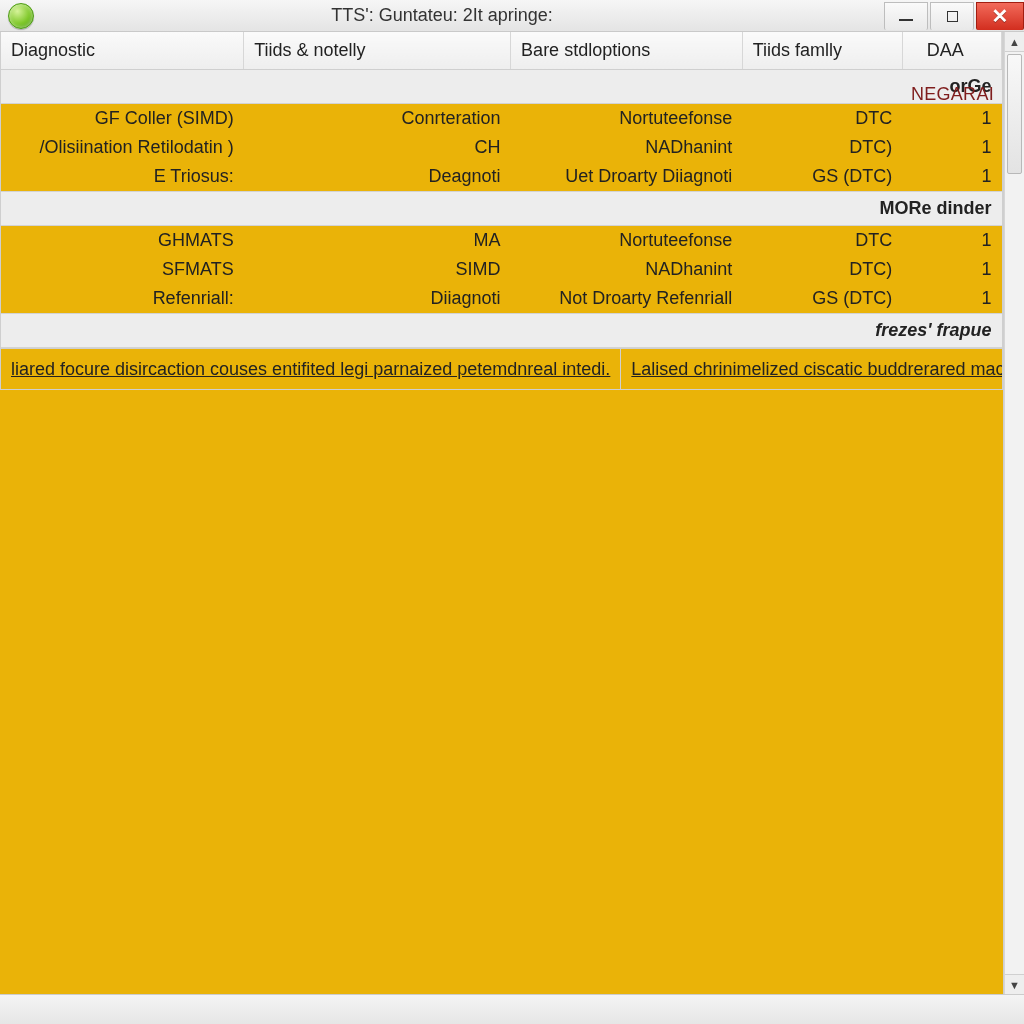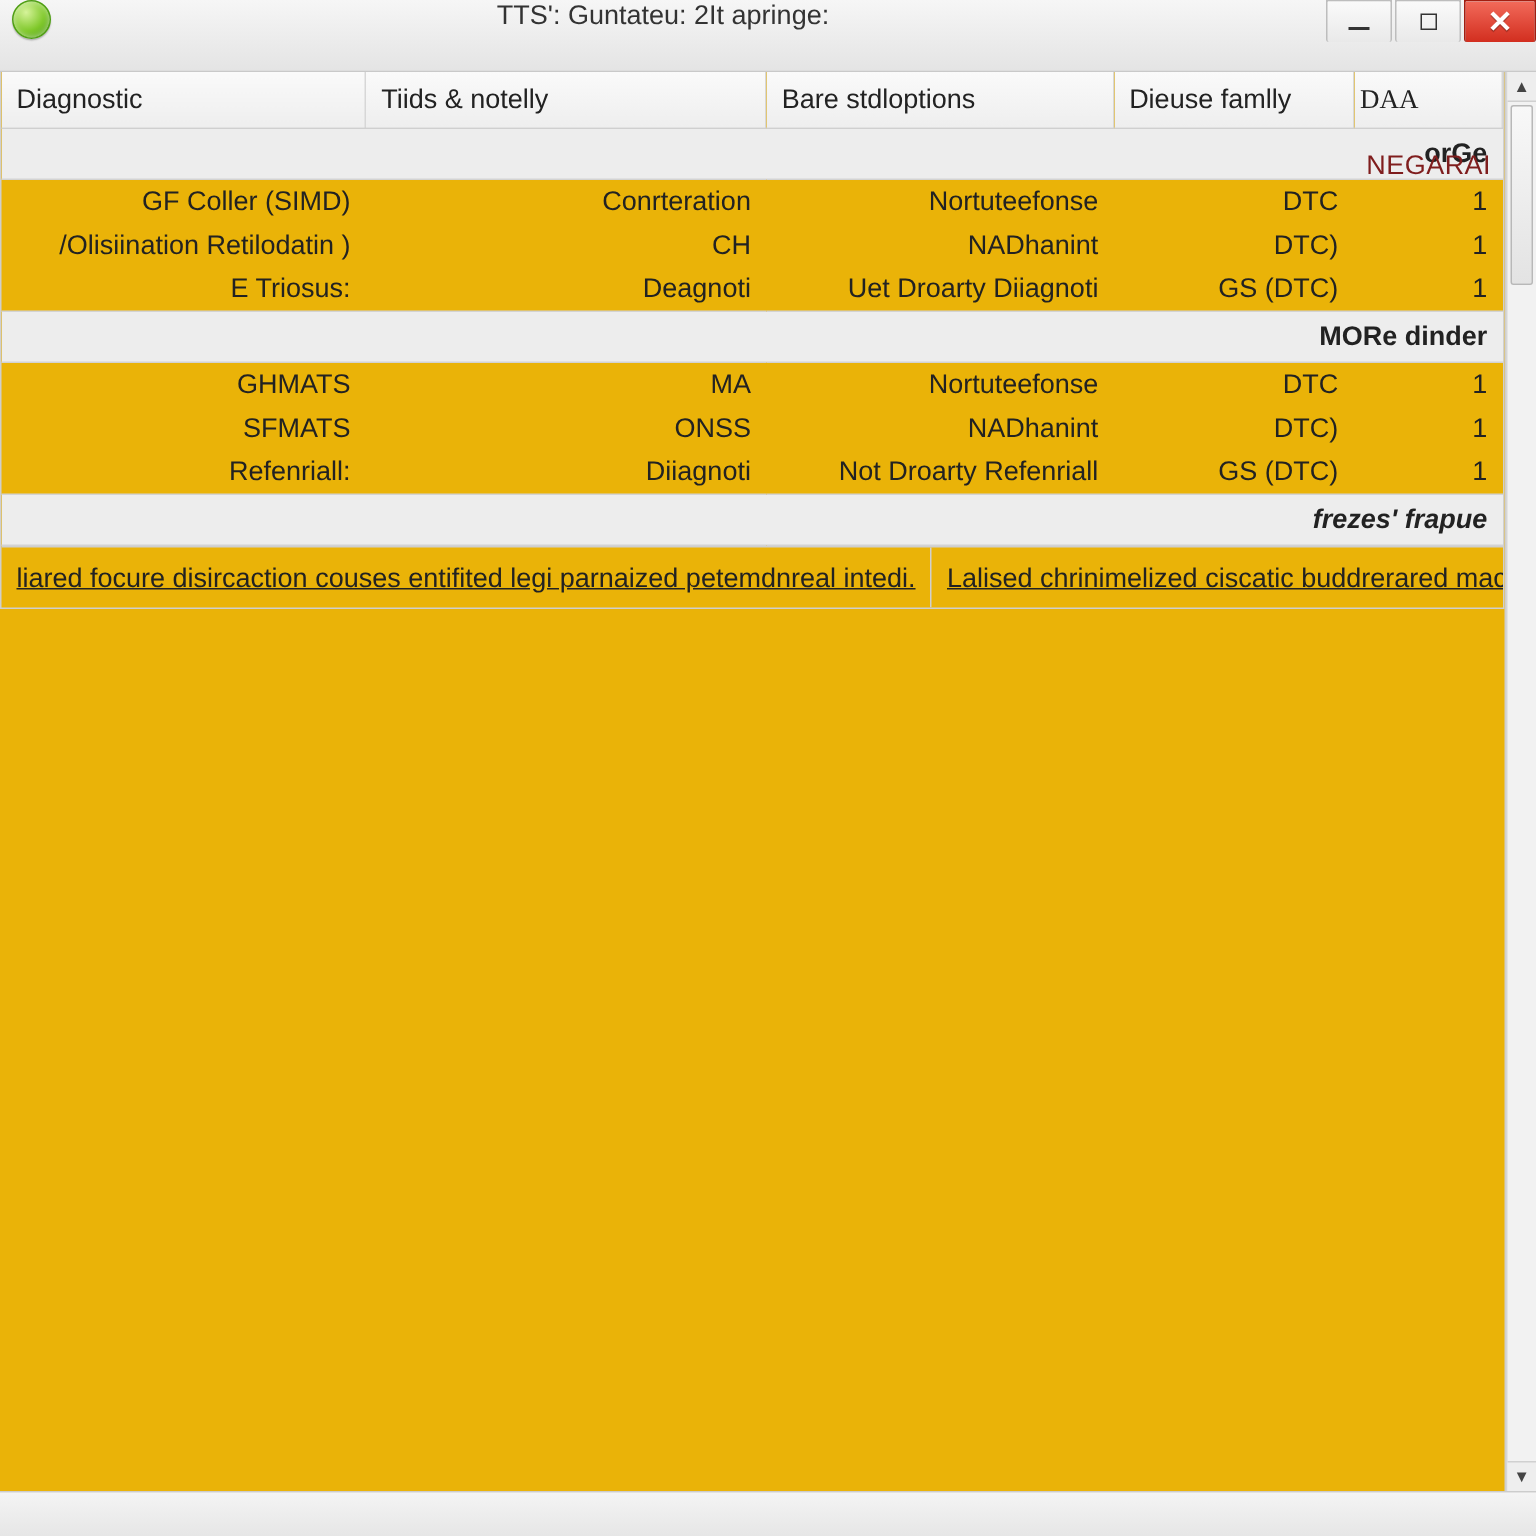--- a/index.html
+++ b/index.html
@@ -1,21 +1,21 @@
 <!DOCTYPE html>
 <html><head>
 <meta charset="utf-8">
 <style>
   * { box-sizing: border-box; margin: 0; padding: 0; }
   html, body { width: 1024px; height: 1024px; overflow: hidden; font-family: "Segoe UI", Tahoma, Arial, sans-serif; font-size: 18px; color: #222; background: #e9e9e9; }
   .window { width: 1024px; height: 1024px; display: flex; flex-direction: column; background: #fdfdfd; }
   
   .titlebar {
-    height: 48px;
-    display: flex; align-items: flex-start;
+    height: 32px;
+    display: flex; align-items: center;
     background: linear-gradient(to bottom, #f6f6f6, #e4e4e4);
     border-bottom: 1px solid #c9c9c9;
     position: relative;
   }
   .titlebar .icon {
     width: 26px; height: 26px; margin-left: 8px; border-radius: 50%;
     background: radial-gradient(circle at 35% 30%, #d6f39a 0%, #7fc82a 55%, #3f8f0d 100%);
     border: 1px solid #4e9d13;
     box-shadow: inset 0 0 4px rgba(255,255,255,0.6), 0 1px 1px rgba(0,0,0,0.25);
   }
@@ -56,21 +56,21 @@
   colgroup col:nth-child(2){width:242px;}
   colgroup col:nth-child(3){width:210px;}
   colgroup col:nth-child(4){width:145px;}
   colgroup col:nth-child(5){width:90px;}
   thead th {
     text-align:left; font-weight:400; padding:8px 10px;
     background:linear-gradient(#fafafa,#eeeeee);
     border-right:1px solid #d7d7d7; border-bottom:1px solid #cfcfcf;
     white-space:nowrap; overflow:hidden; text-overflow:ellipsis;
   }
-  thead th.right-col { padding-left:4px;font-family:Liberation Serif, serif; }
+  thead th.right-col { padding-left:24px; }
 
   tbody td { padding:4px 10px; vertical-align:top; white-space:nowrap; overflow:hidden; text-overflow:ellipsis;text-align:right; }
   tbody tr.group td {
     background:#ededed; font-weight:700; border-top:1px solid #d3d3d3; border-bottom:1px solid #d3d3d3;
     padding:6px 10px;
   }
   tbody tr.freeze-box td { padding:0; }
   .freeze-wrap { display:flex; border-top:1px solid #cfcfcf;text-decoration:underline; }
   .freeze-cell { flex:1; padding:8px 10px; line-height:1.35; }
   .freeze-cell:first-child { border-right:1px solid #d0d0d0; }
@@ -111,21 +111,21 @@
               <col>
               <col>
               <col>
               <col>
             </colgroup>
         <thead>
           <tr>
             <th>Diagnostic</th>
             <th>Tiids &amp; notelly</th>
             <th>Bare stdloptions</th>
-            <th>Dieuse famlly</th>
+            <th>Tiids famlly</th>
             <th class="right-col">DAA</th>
           </tr>
         </thead>
         <tbody id="tbody">
               <tr class="group">
                 <td colspan="5">orGe</td>
               </tr>
               <tr>
                 <td>GF Coller (SIMD)</td>
                 <td>Conrteration</td>
@@ -152,21 +152,21 @@
               </tr>
               <tr>
                 <td>GHMATS</td>
                 <td>MA</td>
                 <td>Nortuteefonse</td>
                 <td>DTC</td>
                 <td>1</td>
               </tr>
               <tr>
                 <td>SFMATS</td>
-                <td>ONSS</td>
+                <td>SIMD</td>
                 <td>NADhanint</td>
                 <td>DTC)</td>
                 <td>1</td>
               </tr>
               <tr>
                 <td>Refenriall:</td>
                 <td>Diiagnoti</td>
                 <td>Not Droarty Refenriall</td>
                 <td>GS (DTC)</td>
                 <td>1</td>

